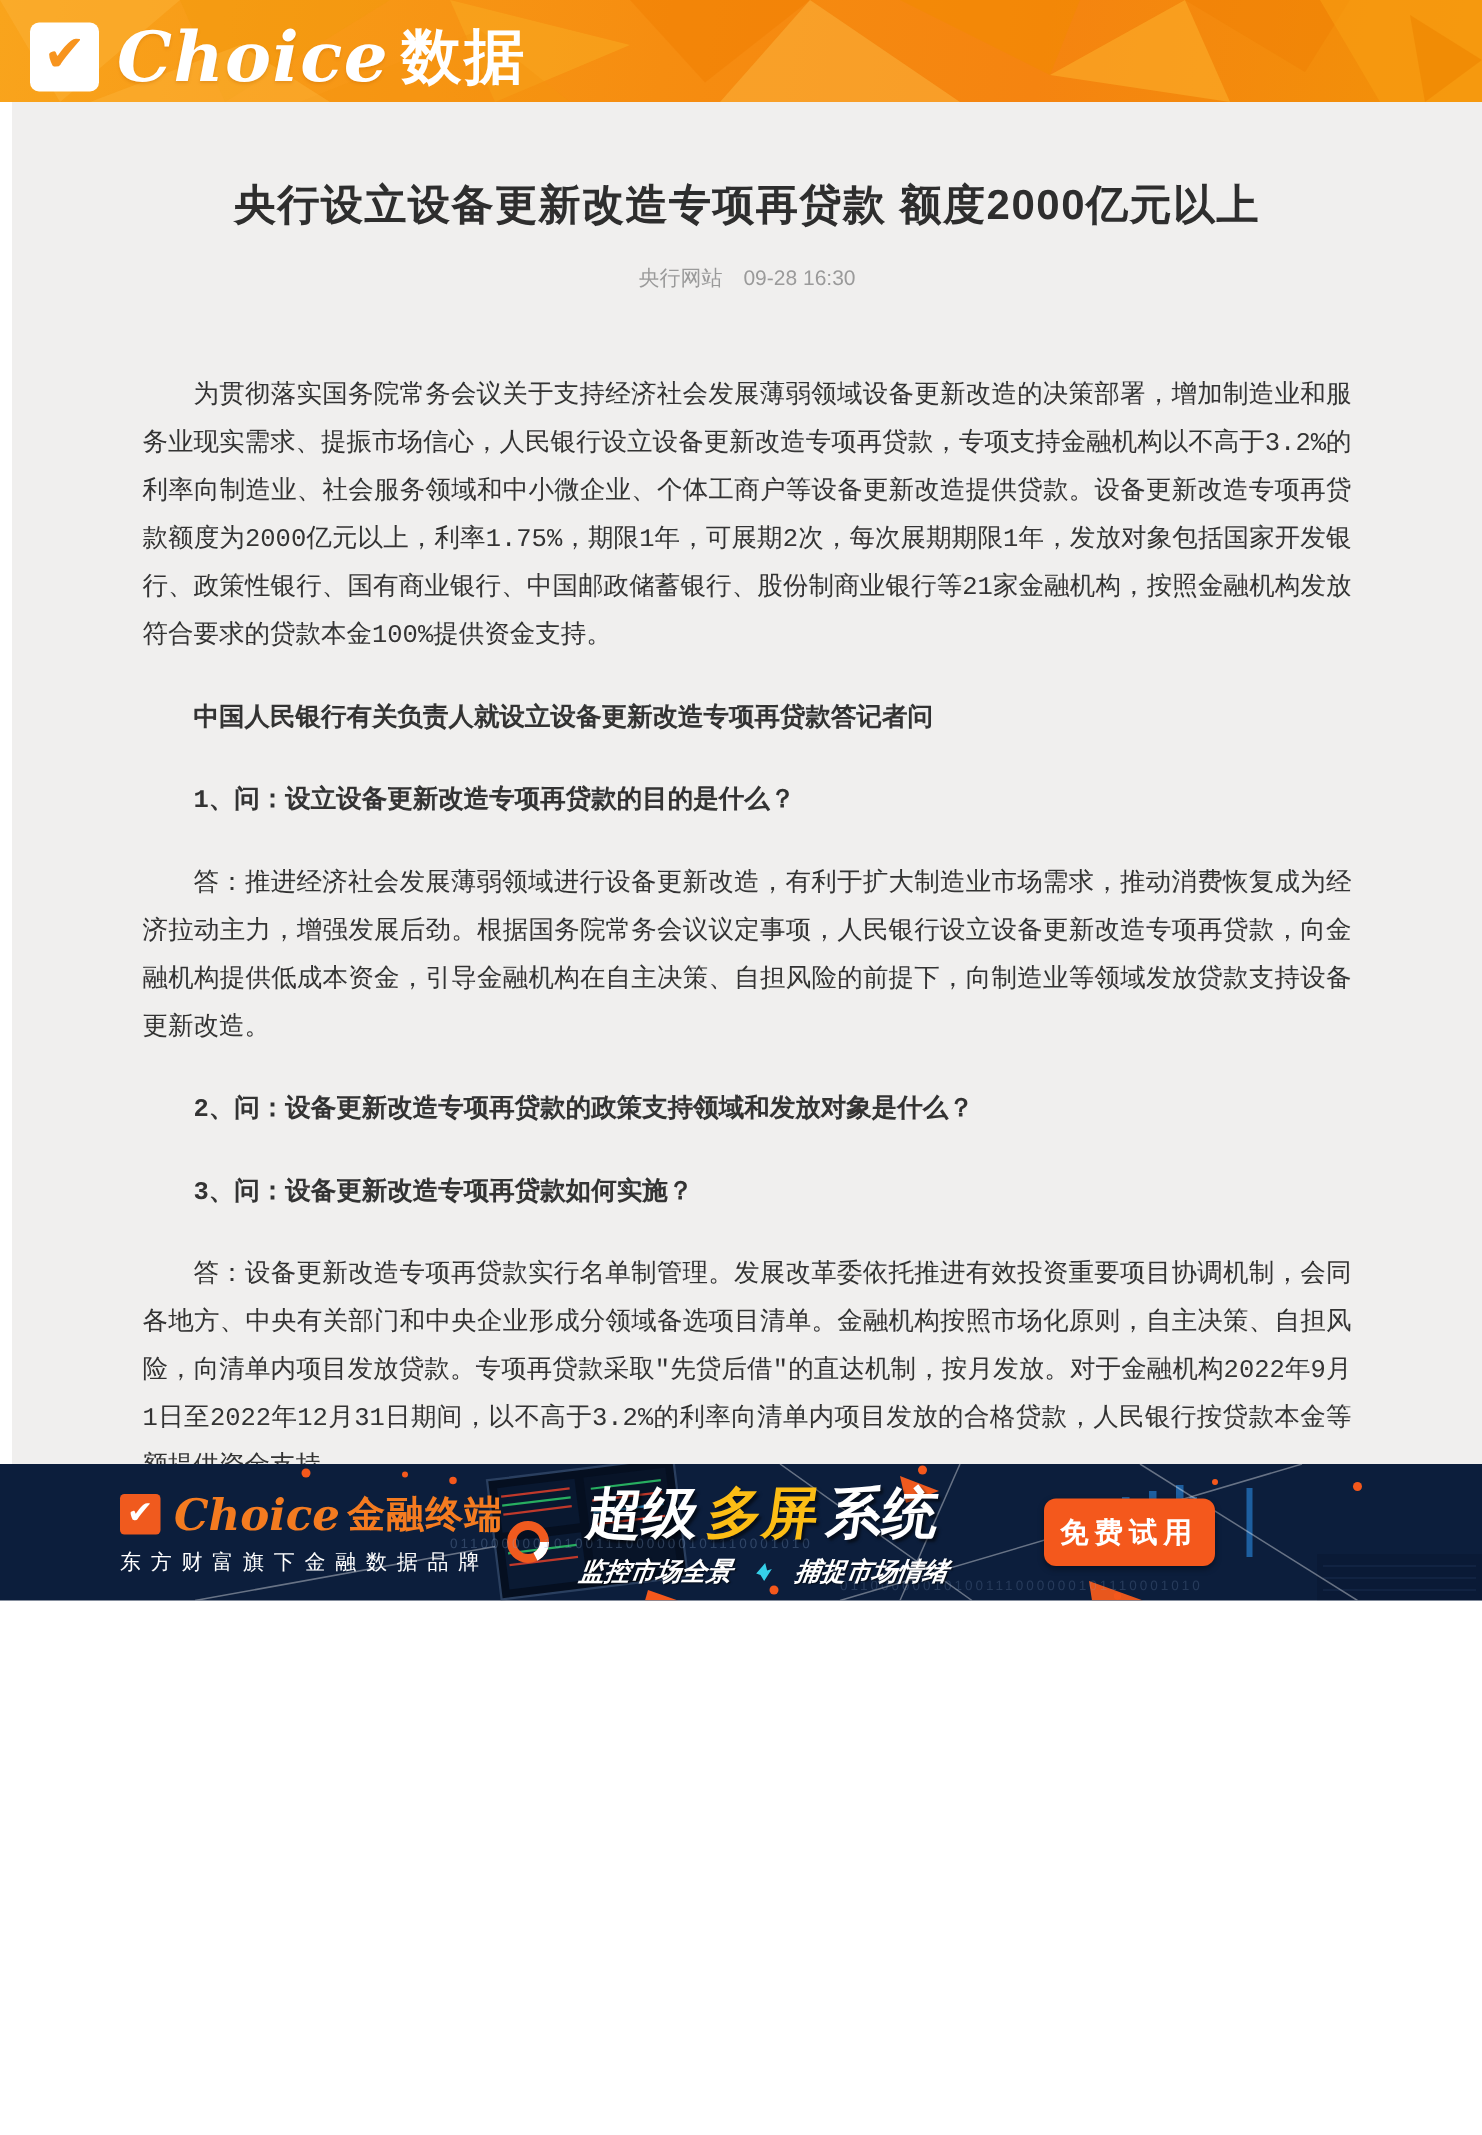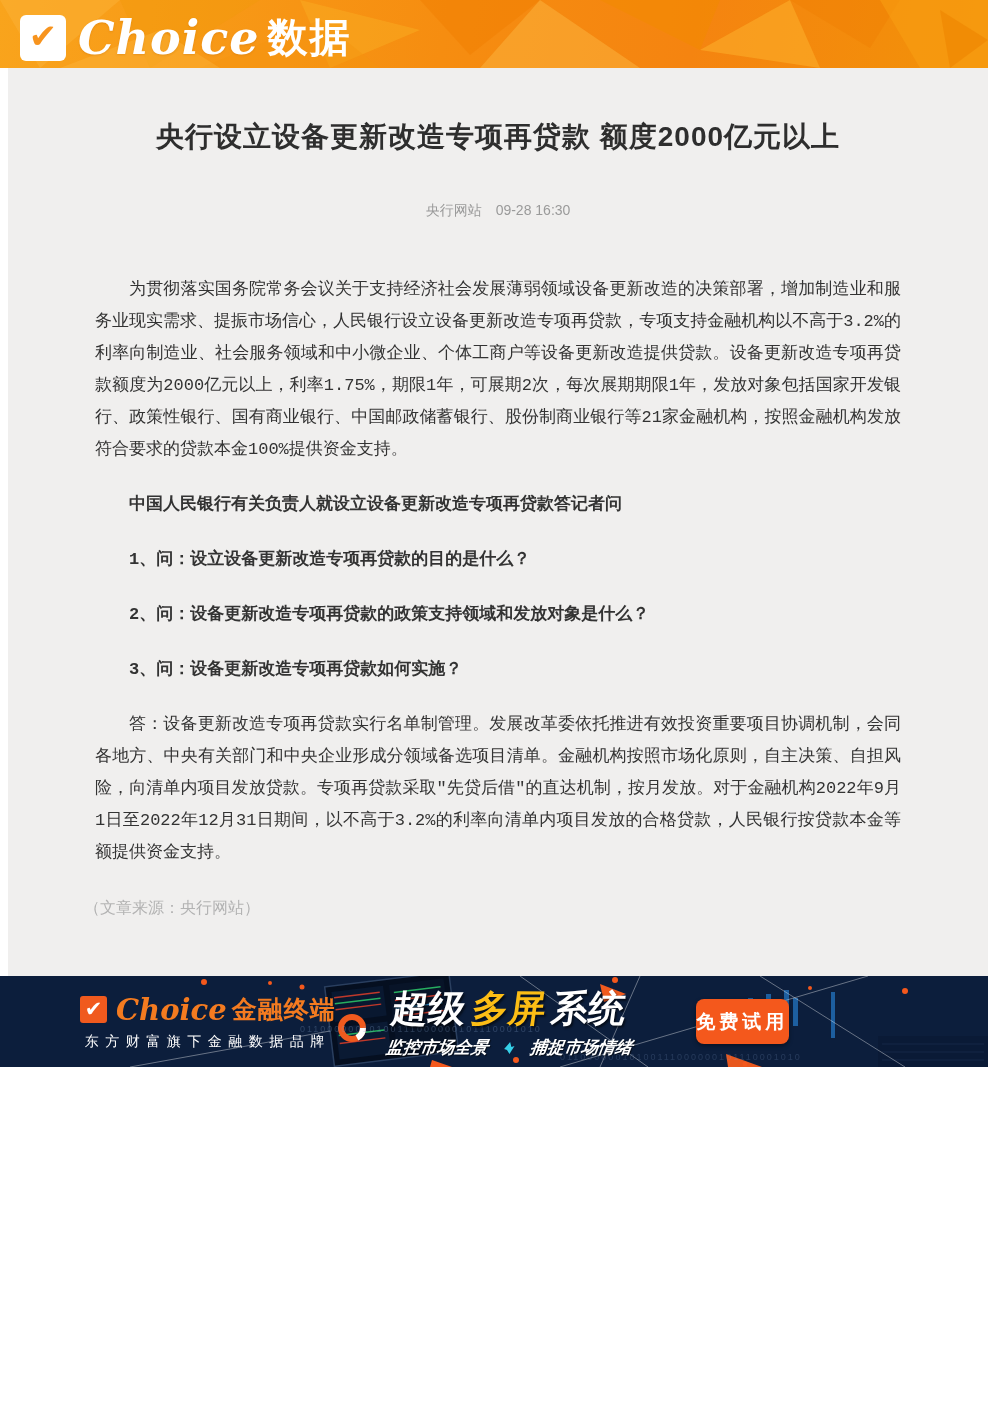--- a/index.html
+++ b/index.html
@@ -12,46 +12,46 @@
   .banner svg.poly { position:absolute; inset:0; }
   .brand { position:absolute; left:20px; top:10px; display:flex; align-items:center; z-index:2; cursor:pointer; }
   .brand .checkbox { width:46px; height:46px; background:#ffffff; border-radius:6px; display:flex; align-items:center; justify-content:center; }
   .brand .checkbox span { color:#f7941e; font-size:34px; font-weight:bold; line-height:1; transform:translateY(-2px); }
   .brand .name { color:#ffffff; font-size:46px; font-weight:bold; font-style:italic; font-family:"DejaVu Serif","Liberation Serif",serif; margin-left:12px; letter-spacing:1px; text-shadow:0 1px 2px rgba(180,90,0,.25); }
   .brand .suffix { color:#ffffff; font-size:40px; font-weight:bold; margin-left:8px; letter-spacing:2px; }
 
   
   .content { position:relative; width:980px; height:908px; margin-left:8px; background:#f0efee; overflow:hidden; }
   .article-title { margin-top:50px; padding:0 60px; text-align:center; color:#2e2e2e; font-size:28px; font-weight:bold; letter-spacing:1px; }
-  .article-meta { margin-top:46px; display:flex; justify-content:center; gap:14px; color:#9a9a9a; font-size:14px; }
+  .article-meta { margin-top:21px; display:flex; justify-content:center; gap:14px; color:#9a9a9a; font-size:14px; }
   .article-body { margin-top:54px; padding:0 87px; color:#333333; font-size:17px; line-height:32px; text-align:justify; }
   .article-body p.para { text-indent:2em; margin:23px 0;font-family:Liberation Mono, monospace; }
   .article-body p.bold { font-weight:bold; }
   .src-note { margin:18px 0 0 0; padding:0 76px; color:#b3b3b3; font-size:16px; line-height:32px; }
   .disclaimer { margin:7px 0 0 0; padding:0 87px; color:#b3b3b3; font-size:16px; line-height:33px; text-align:justify; }
 
   
   .promo { position:relative; width:988px; height:91px; background:#0c1e3c; overflow:hidden; }
   .promo svg.decor { position:absolute; inset:0; }
   .promo-inner { position:absolute; inset:0; display:flex; align-items:center; z-index:2; }
   .f-brand { margin-left:80px; }
   .f-brand-row { display:flex; align-items:center; }
   .f-check { width:27px; height:27px; background:#f05a1e; border-radius:3px; display:flex; align-items:center; justify-content:center; }
   .f-check span { color:#ffffff; font-size:21px; font-weight:bold; line-height:1; transform:translateY(-1px); }
   .f-name { color:#f47b20; font-size:29px; font-weight:bold; font-style:italic; font-family:"DejaVu Serif","Liberation Serif",serif; margin-left:9px; }
   .f-suffix { color:#f47b20; font-size:25px; font-weight:bold; margin-left:5px; letter-spacing:1px; }
-  .f-tagline { margin-top:6px; color:#ffffff; font-size:14px; letter-spacing:6.5px; white-space:nowrap;text-align:center; }
+  .f-tagline { margin-top:6px; color:#ffffff; font-size:14px; letter-spacing:6.5px; white-space:nowrap; }
   .f-slogan { margin-left:54px; transform:skewX(-8deg); }
   .f-slogan-big { font-size:37px; font-weight:bold; white-space:nowrap; text-shadow:2px 2px 2px rgba(0,0,0,.55); }
   .f-slogan-big .w { color:#ffffff; }
   .f-slogan-big .g { color:#fcbd15; padding:0 6px; }
   .f-subline { display:flex; align-items:center; gap:14px; margin-top:2px; }
   .f-sub { color:#ffffff; font-size:17px; font-weight:bold; font-style:italic; white-space:nowrap; text-shadow:1px 1px 1px rgba(0,0,0,.6); }
   .f-gem { width:14px; height:14px; }
-  .f-cta { margin-left:60px; width:93px; height:45px; background:#f4581c; border:none; border-radius:8px; color:#ffffff; font-size:19px; font-weight:bold; letter-spacing:4px; font-family:inherit; cursor:pointer; box-shadow:0 2px 4px rgba(0,0,0,.4); }
+  .f-cta { margin-left:60px; width:114px; height:45px; background:#f4581c; border:none; border-radius:8px; color:#ffffff; font-size:19px; font-weight:bold; letter-spacing:4px; font-family:inherit; cursor:pointer; box-shadow:0 2px 4px rgba(0,0,0,.4); }
 </style>
 </head>
 <body>
 
 <div class="page">
 
   <div class="banner">
     <svg class="poly" width="988" height="68" viewBox="0 0 988 68">
       <polygon points="0,0 120,0 40,68" fill="#fbb034" opacity="0.55"></polygon>
       <polygon points="120,0 260,0 150,68" fill="#f29a0c" opacity="0.5"></polygon>
@@ -78,20 +78,21 @@
   <div class="content">
     <h1 class="article-title">央行设立设备更新改造专项再贷款 额度2000亿元以上</h1>
     <div class="article-meta">
       <span>央行网站</span>
       <span>09-28 16:30</span>
     </div>
     <div class="article-body">
       <p class="para">为贯彻落实国务院常务会议关于支持经济社会发展薄弱领域设备更新改造的决策部署，增加制造业和服务业现实需求、提振市场信心，人民银行设立设备更新改造专项再贷款，专项支持金融机构以不高于3.2%的利率向制造业、社会服务领域和中小微企业、个体工商户等设备更新改造提供贷款。设备更新改造专项再贷款额度为2000亿元以上，利率1.75%，期限1年，可展期2次，每次展期期限1年，发放对象包括国家开发银行、政策性银行、国有商业银行、中国邮政储蓄银行、股份制商业银行等21家金融机构，按照金融机构发放符合要求的贷款本金100%提供资金支持。</p>
       <p class="para bold">中国人民银行有关负责人就设立设备更新改造专项再贷款答记者问</p>
       <p class="para bold">1、问：设立设备更新改造专项再贷款的目的是什么？</p>
+      <p class="para">答：推进经济社会发展薄弱领域进行设备更新改造，有利于扩大制造业市场需求，推动消费恢复成为经济拉动主力，增强发展后劲。根据国务院常务会议议定事项，人民银行设立设备更新改造专项再贷款，向金融机构提供低成本资金，引导金融机构在自主决策、自担风险的前提下，向制造业等领域发放贷款支持设备更新改造。</p>
       <p class="para bold">2、问：设备更新改造专项再贷款的政策支持领域和发放对象是什么？</p>
       <p class="para bold">3、问：设备更新改造专项再贷款如何实施？</p>
       <p class="para">答：设备更新改造专项再贷款实行名单制管理。发展改革委依托推进有效投资重要项目协调机制，会同各地方、中央有关部门和中央企业形成分领域备选项目清单。金融机构按照市场化原则，自主决策、自担风险，向清单内项目发放贷款。专项再贷款采取"先贷后借"的直达机制，按月发放。对于金融机构2022年9月1日至2022年12月31日期间，以不高于3.2%的利率向清单内项目发放的合格贷款，人民银行按贷款本金等额提供资金支持。</p>
     </div>
     <p class="src-note">（文章来源：央行网站）</p>
   </div>
 
   <div class="promo">
     <svg class="decor" width="988" height="91" viewBox="0 0 988 91">
 

